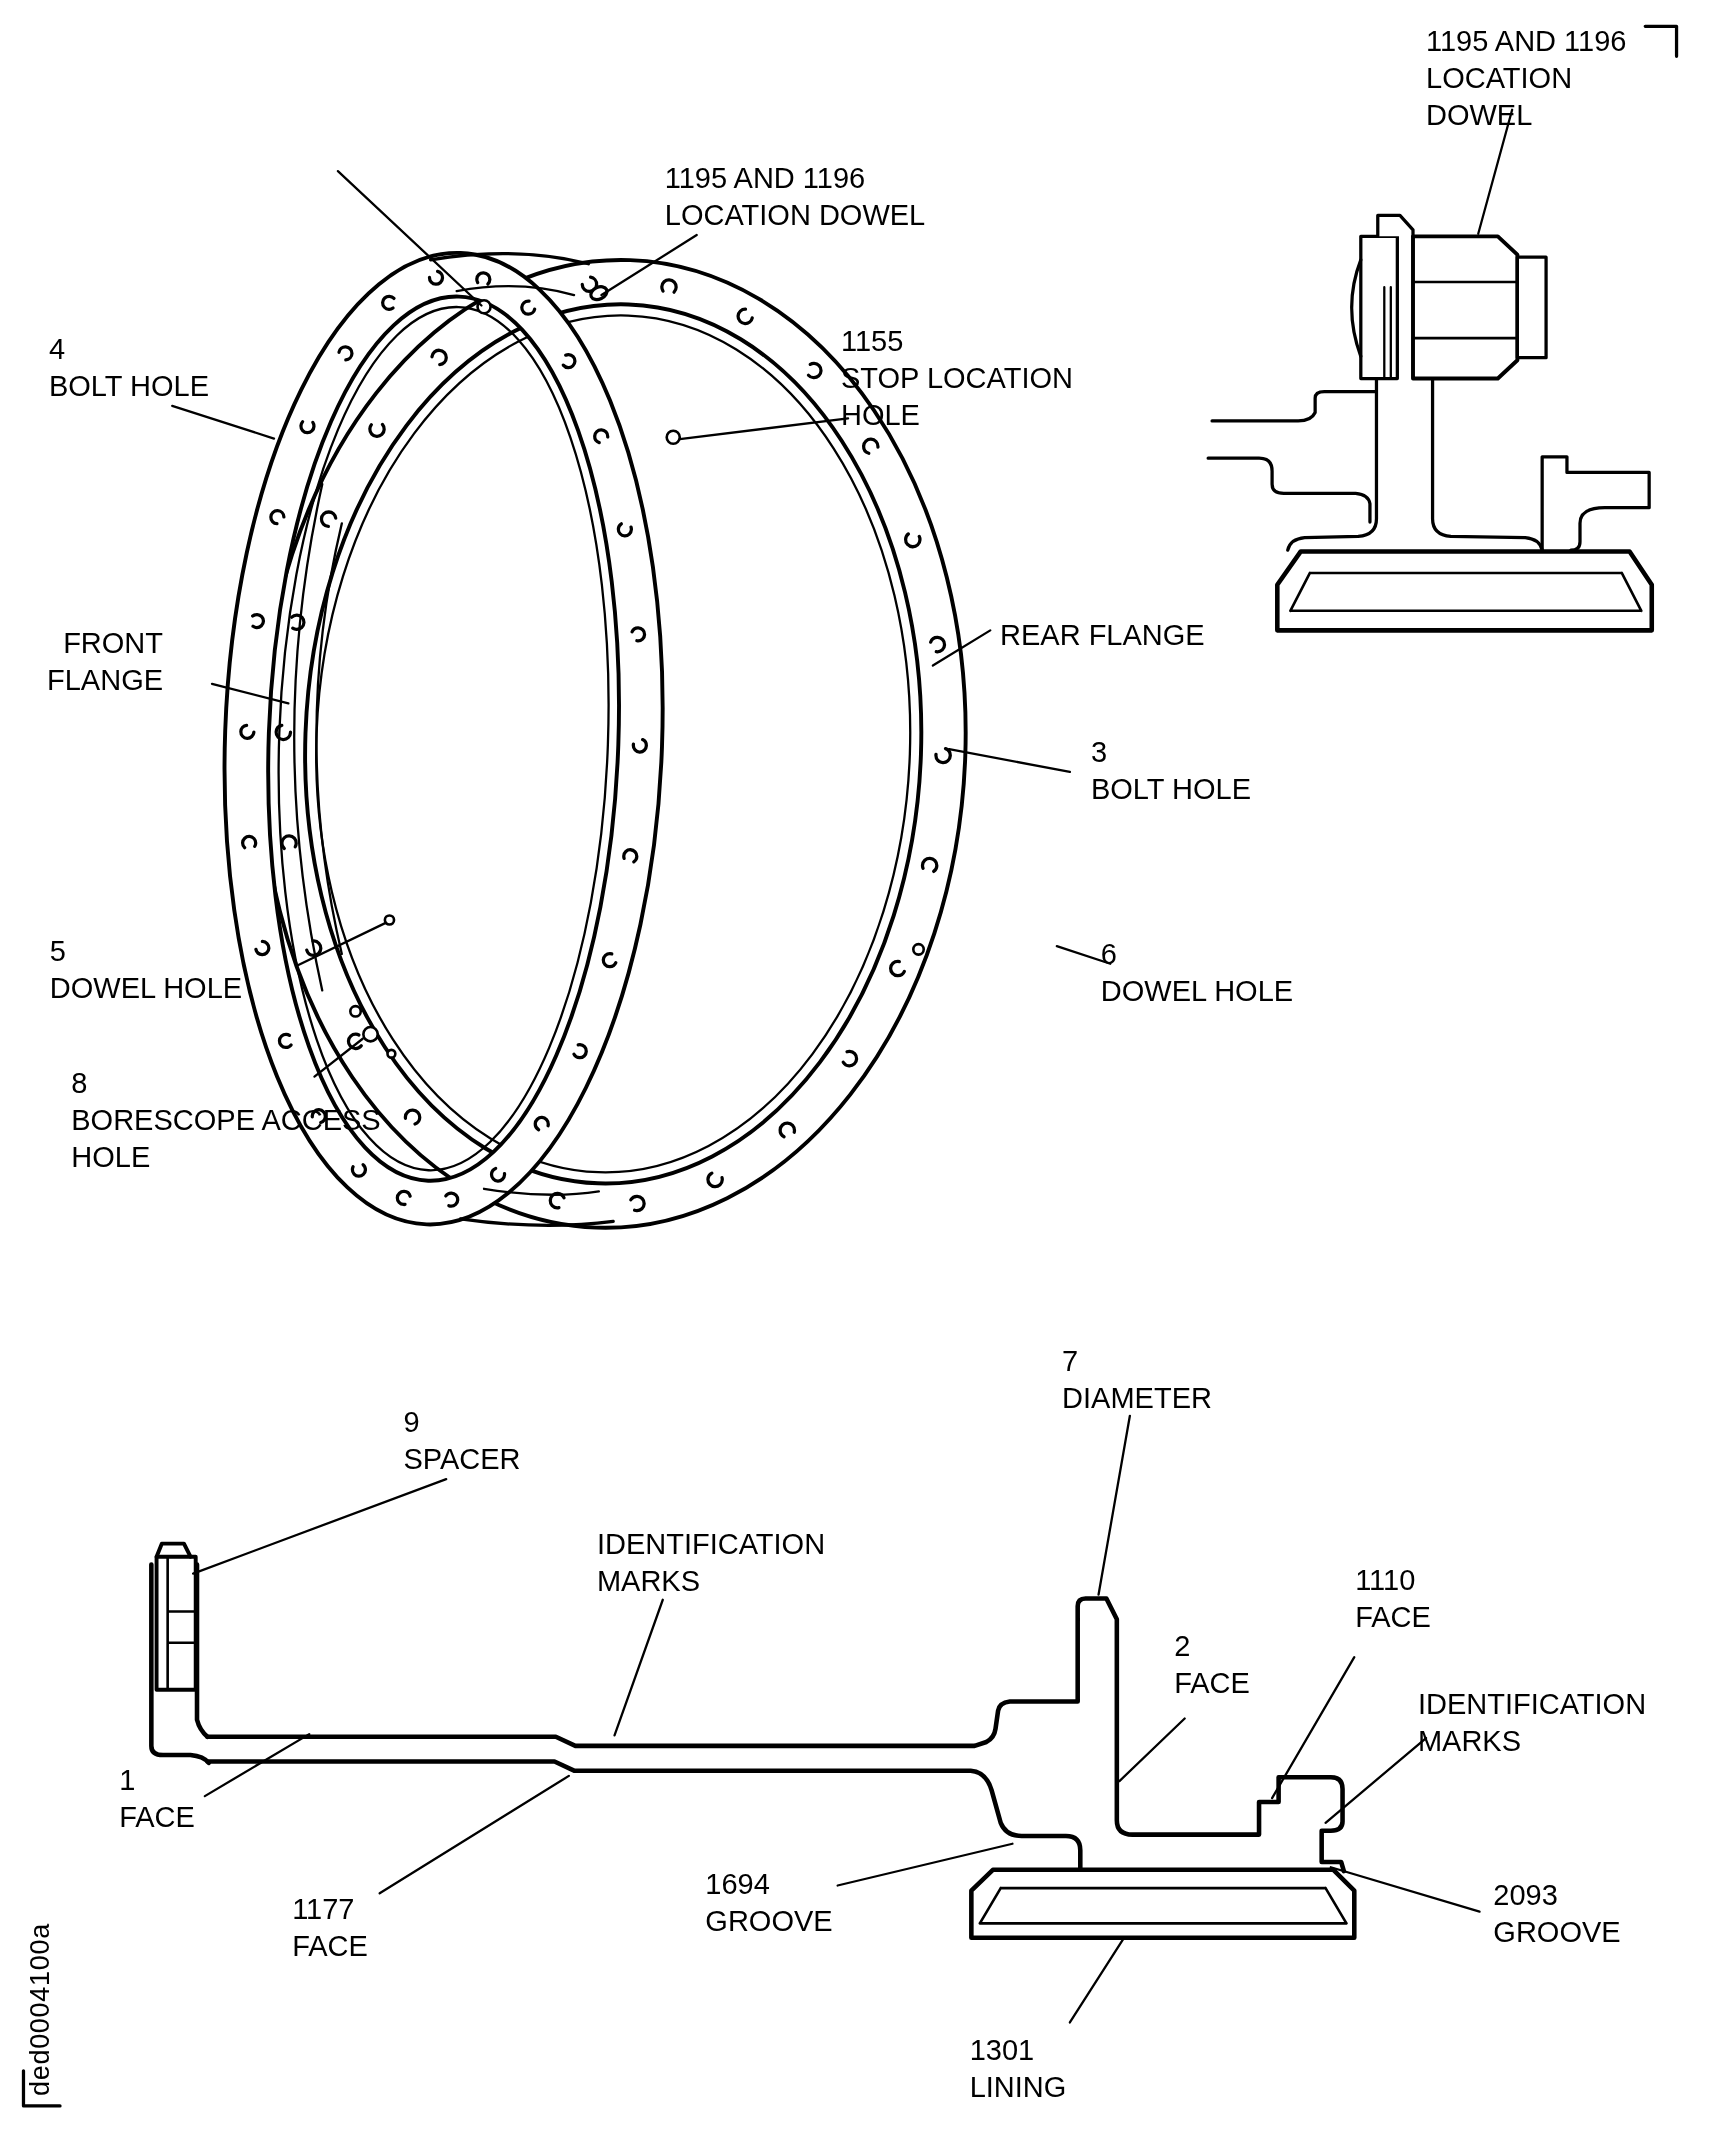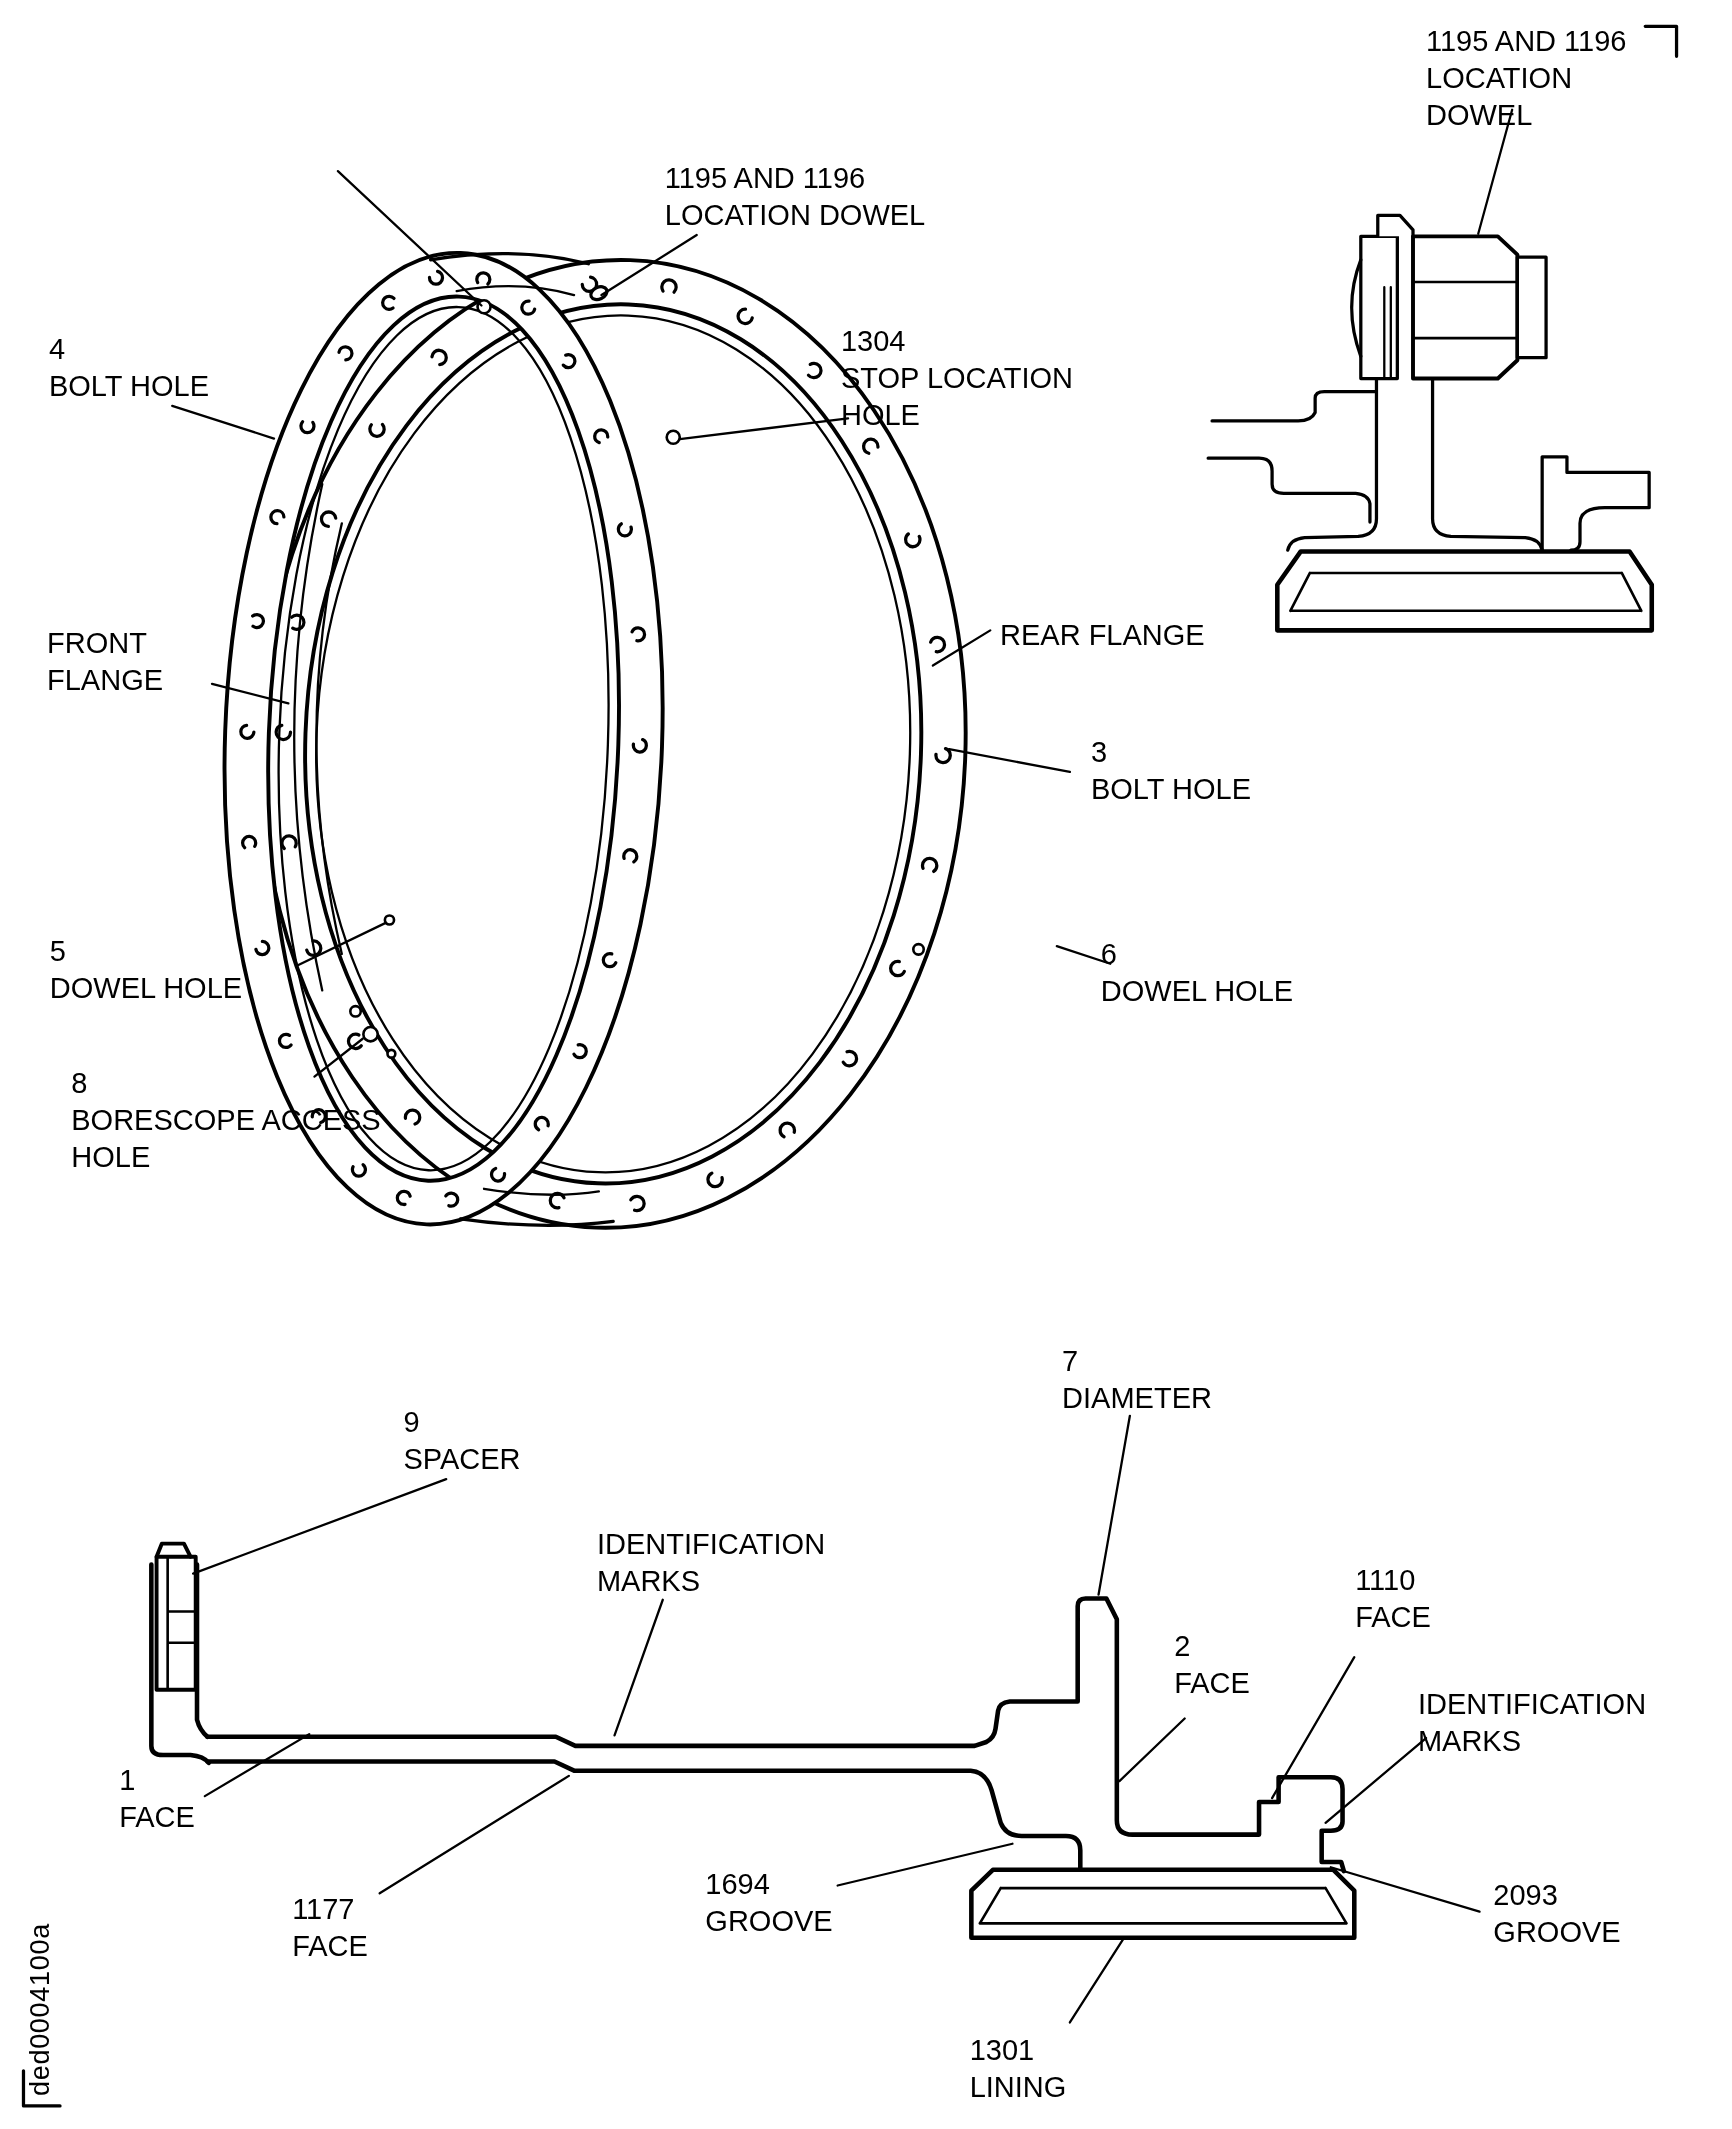--- a/index.html
+++ b/index.html
@@ -1,21 +1,21 @@
 <!DOCTYPE html>
 <html style="font-size:10.4px"><head>
 <meta charset="utf-8">
 <style>
   html,body{margin:0;padding:0;background:#ffffff;}
   #stage{position:relative;width:1732px;height:2129px;background:#ffffff;overflow:hidden;
          font-family:"Liberation Sans", sans-serif;color:#000;}
   svg{position:absolute;left:0;top:0;}
   .lbl{position:absolute;font-size:29px;line-height:37px;font-weight:400;
        white-space:pre-line;transform:translateX(-50%);letter-spacing:0px;}
-  .lbl.left{transform:none;text-align:left;}
+  .lbl.left{transform:none;text-align:right;}
   .code{position:absolute;left:25px;top:1917px;height:179px;font-size:27px;
         writing-mode:vertical-rl;transform:rotate(180deg);letter-spacing:0.7px;}
 </style>
 </head>
 <body>
 
 <div id="stage">
 
   <svg width="1732" height="2129" viewBox="0 0 2655 3263" fill="none" stroke="#000" stroke-linecap="round" stroke-linejoin="round">
 
@@ -178,21 +178,21 @@
     <path d="M 2522,40 L 2570,40 L 2570,86" stroke-width="5"></path>
     <path d="M 36,3174 L 36,3228 L 92,3228" stroke-width="5"></path>
   </svg>
 
   <div class="lbl" style="left:795px;top:160px">1195 AND 1196
 LOCATION DOWEL</div>
   <div class="lbl" style="left:1528px;top:23px">1195 AND 1196
 LOCATION DOWEL</div>
   <div class="lbl" style="left:129px;top:331px">4
 BOLT HOLE</div>
-  <div class="lbl" style="left:957px;top:323px">1304
+  <div class="lbl" style="left:957px;top:323px">1155
 STOP LOCATION
 HOLE</div>
   <div class="lbl left" style="left:47px;top:625px">FRONT
 FLANGE</div>
   <div class="lbl left" style="left:1000px;top:617px">REAR FLANGE</div>
   <div class="lbl" style="left:1171px;top:734px">3
 BOLT HOLE</div>
   <div class="lbl" style="left:146px;top:933px">5
 DOWEL HOLE</div>
   <div class="lbl" style="left:1197px;top:936px">6

